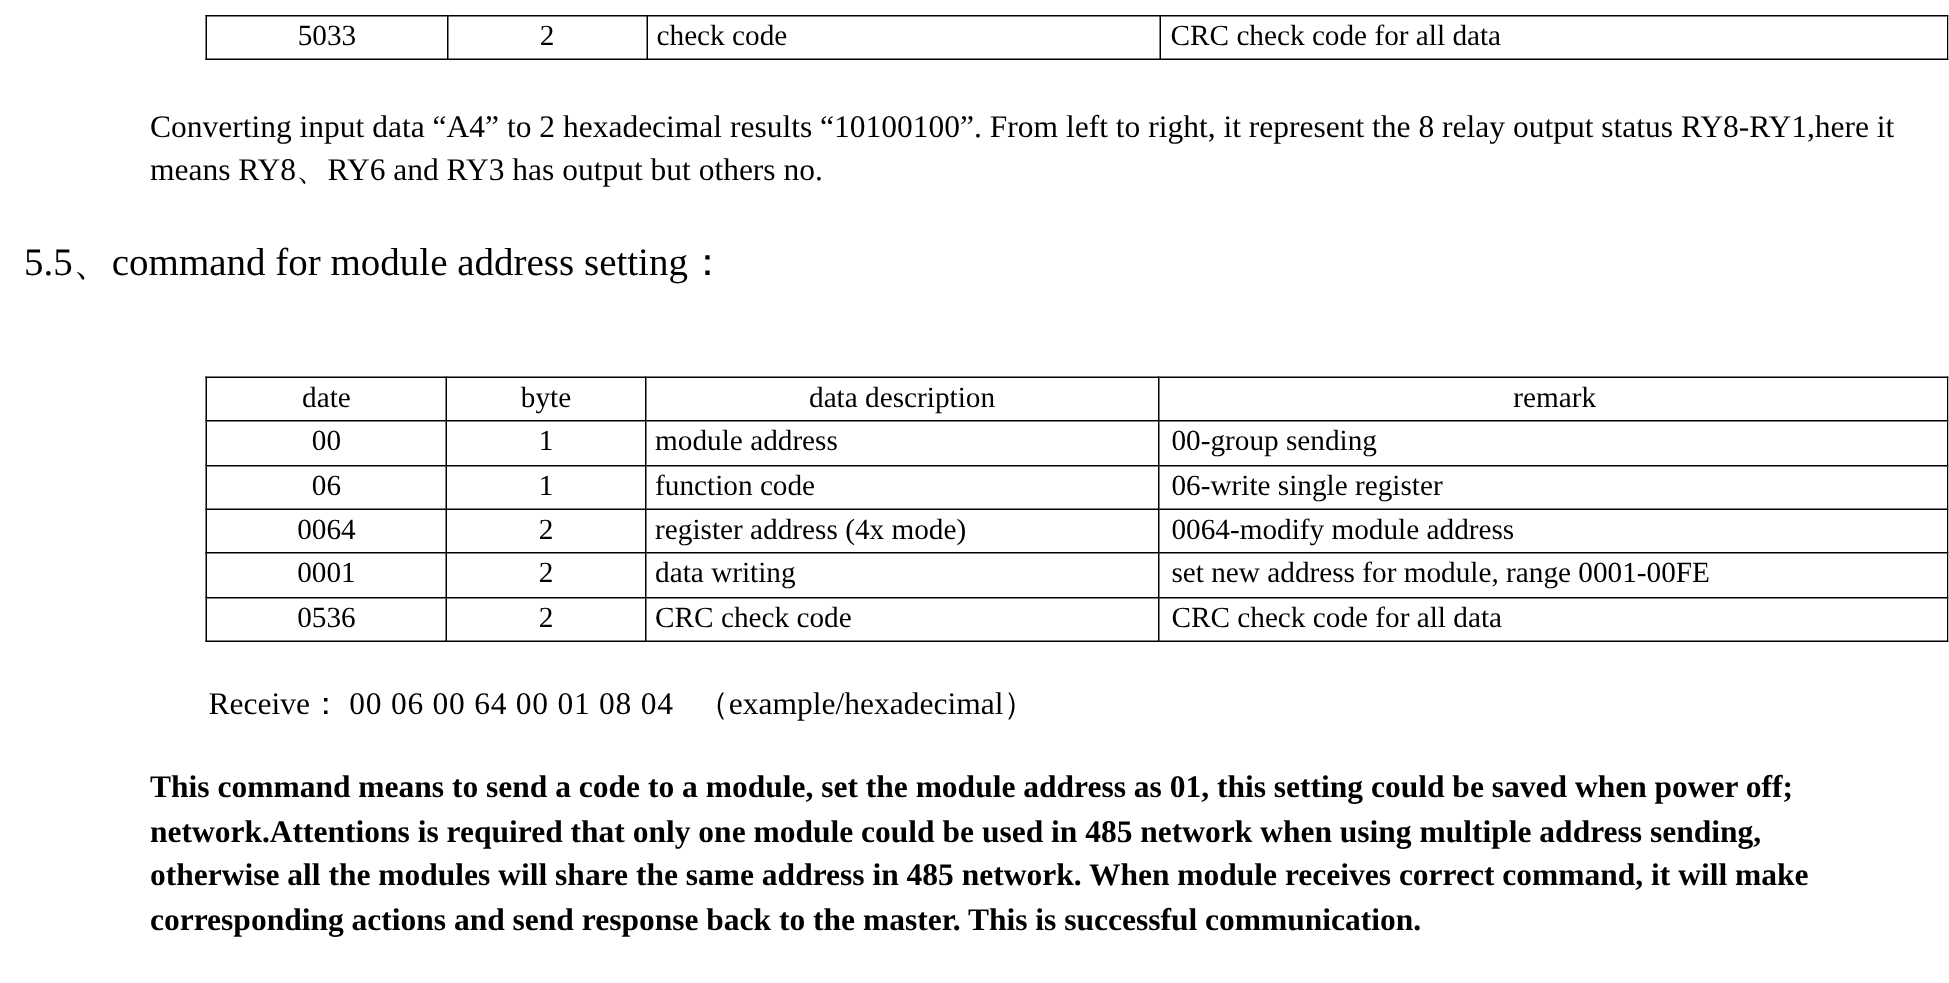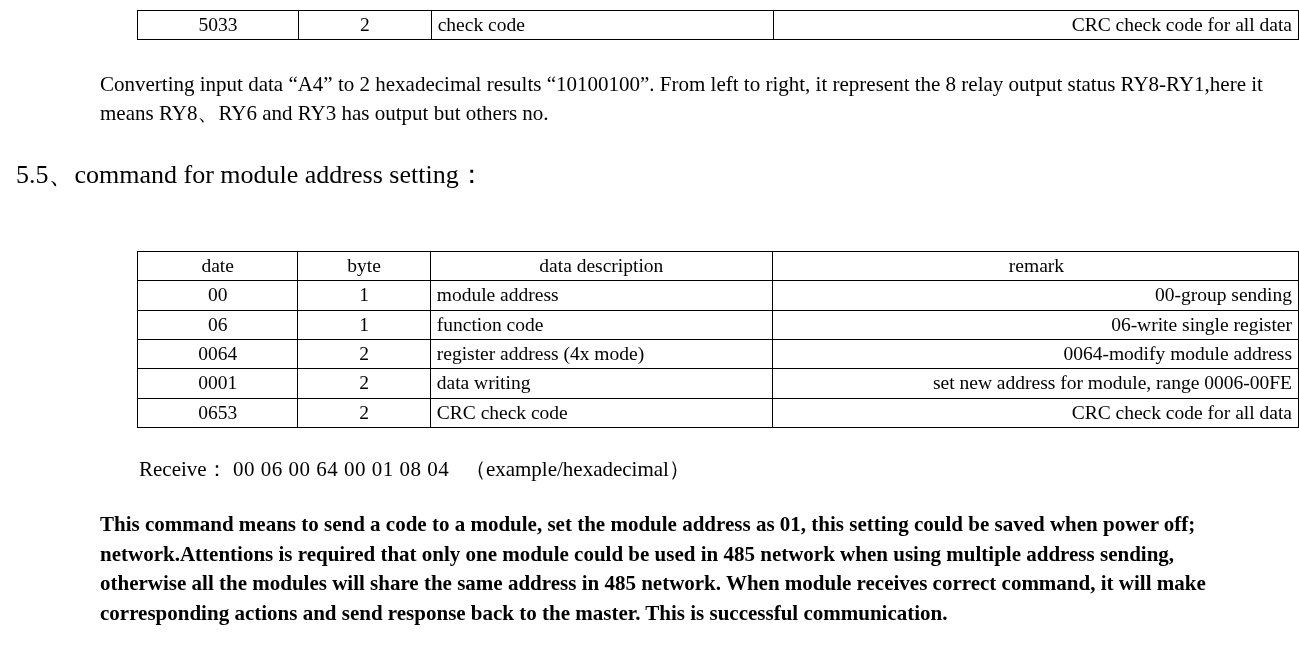--- a/index.html
+++ b/index.html
@@ -32,21 +32,21 @@
     border: 1px solid #000000;
     padding: 1px 6px;
     line-height: 1.35;
     vertical-align: middle;
     white-space: nowrap;
     overflow: hidden;
   }
   td.c-date   { width: 148px; text-align: center; }
   td.c-byte   { width: 120px; text-align: center; }
   td.c-desc   { width: 330px; text-align: left; padding-left: 14px; }
-  td.c-remark { width: 512px; text-align: right; padding-left: 10px; }
+  td.c-remark { width: 512px; text-align: left; padding-left: 10px; }
   td.center   { text-align: center; }
 
   
   .table-top {
     position: absolute;
     left: 137px;
     top: 10px;
   }
   
   .table-addr {
@@ -157,24 +157,24 @@
       <tr>
         <td class="c-date">0064</td>
         <td class="c-byte">2</td>
         <td class="c-desc">register address (4x mode)</td>
         <td class="c-remark">0064-modify module address</td>
       </tr>
       <tr>
         <td class="c-date">0001</td>
         <td class="c-byte">2</td>
         <td class="c-desc">data writing</td>
-        <td class="c-remark">set new address for module, range 0006-00FE</td>
+        <td class="c-remark">set new address for module, range 0001-00FE</td>
       </tr>
       <tr>
-        <td class="c-date">0653</td>
+        <td class="c-date">0536</td>
         <td class="c-byte">2</td>
         <td class="c-desc">CRC check code</td>
         <td class="c-remark">CRC check code for all data</td>
       </tr>
     </tbody>
   </table>
 
   <div class="receive-line">
     <span>Receive：</span>
     <span class="sp-wide">00 06 00 64 00 01 08 04</span>

